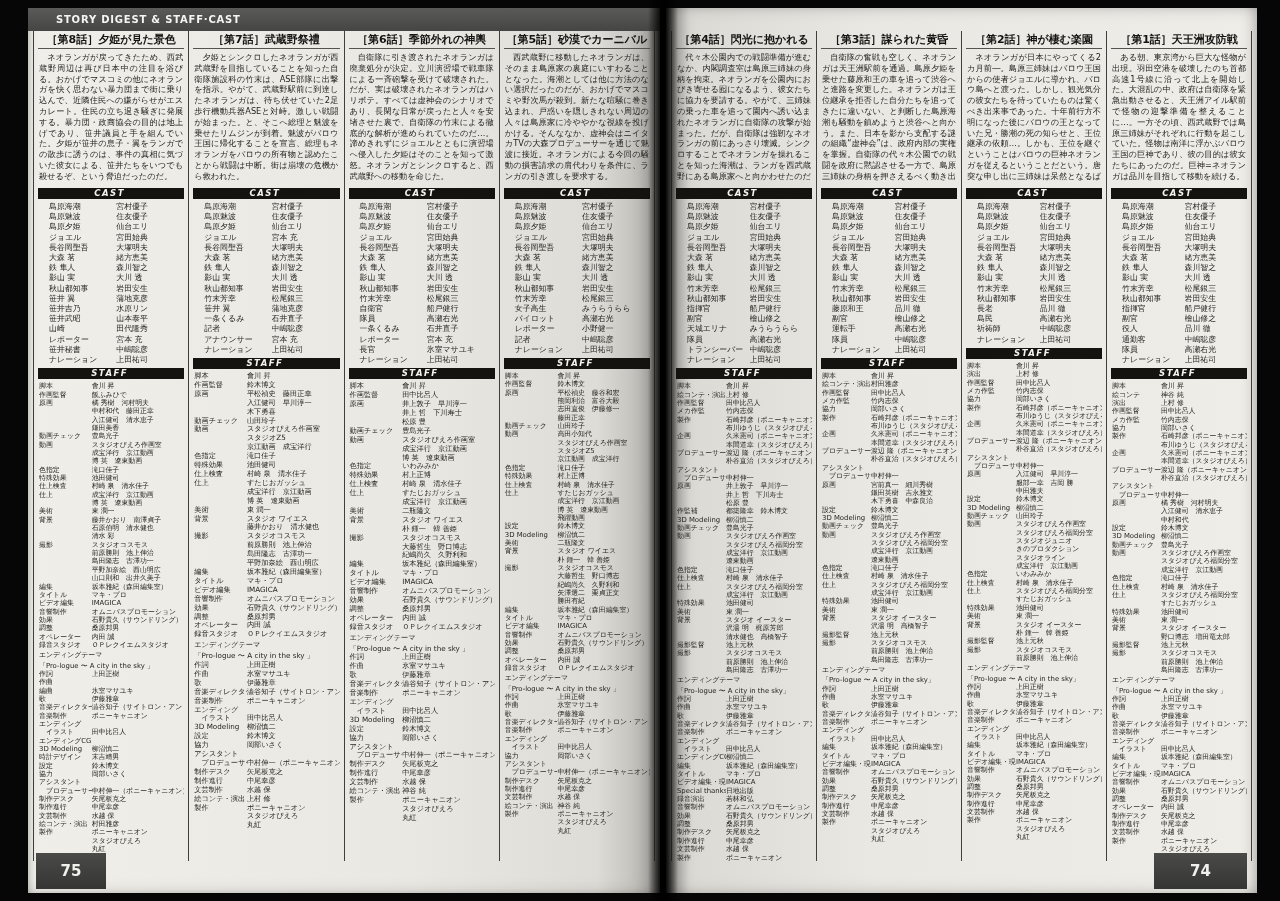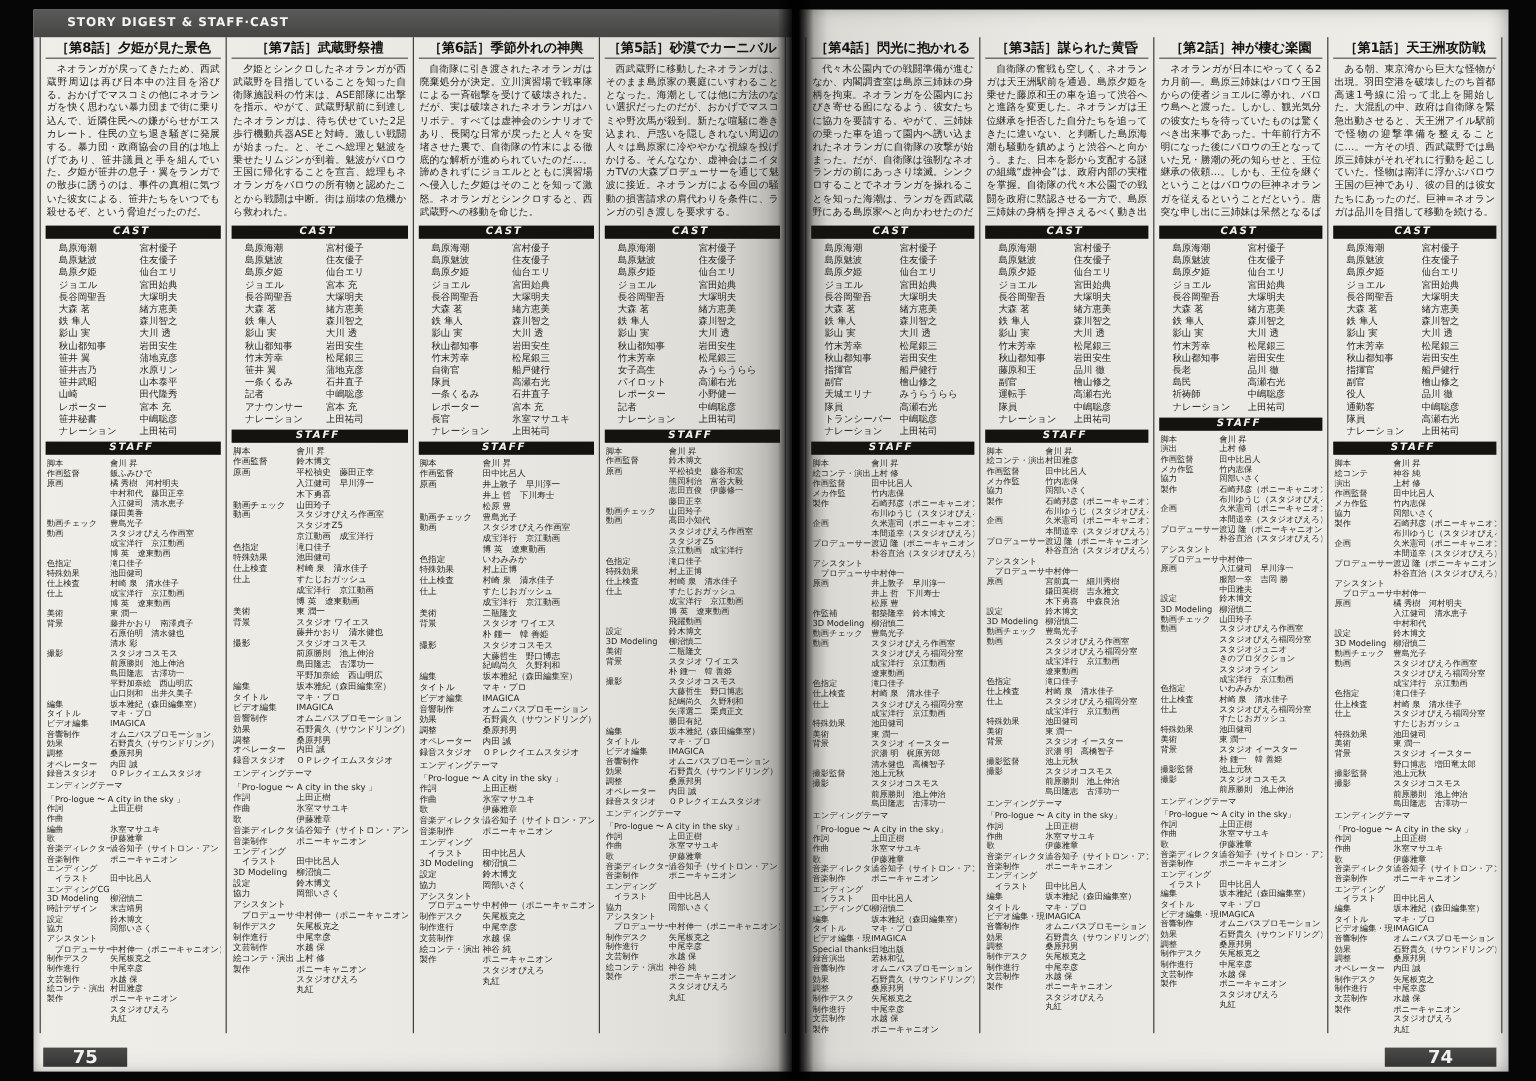--- a/index.html
+++ b/index.html
@@ -29,21 +29,21 @@
   .cast{flex:none;margin:3px 0 3px;}
   .cast-row{display:flex;font-size:7.9px;line-height:10.2px;color:#201f1b;}
   .cast-ch{width:46%;padding-left:11px;white-space:pre;overflow:hidden;}
   .cast-va{flex:1;white-space:pre;overflow:hidden;}
   .staff{margin-top:3px;overflow:hidden;}
   .staff-row{display:flex;font-size:7.2px;line-height:8.9px;color:#26251f;}
   .staff-role{width:36%;padding-left:1px;white-space:pre;overflow:hidden;}
   .staff-val{flex:1;white-space:pre;overflow:hidden;}
   .staff-wide{font-size:7.2px;line-height:8.9px;padding-left:1px;white-space:pre;overflow:hidden;margin-top:2px;color:#26251f;}
   .staff.dense .staff-row,.staff.dense .staff-wide{font-size:6.9px;line-height:8.35px;}
-  .pagenum{position:absolute;bottom:4px;height:16px;background:linear-gradient(180deg,#4a4a48,#353533);
+  .pagenum{position:absolute;bottom:4px;height:36px;background:linear-gradient(180deg,#4a4a48,#353533);
     color:#f0f0ed;font-weight:bold;font-size:15px;display:flex;align-items:center;justify-content:center;}
   #pn-left{left:8px;width:70px;}
   #pn-right{right:10px;width:93px;}
   .spine{position:absolute;top:0;left:648px;width:30px;height:901px;
     background:linear-gradient(90deg,rgba(0,0,0,0) 0%,rgba(0,0,0,.85) 40%,rgba(0,0,0,.9) 60%,rgba(0,0,0,0) 100%);}
 </style>
 </head>
 <body>
 
 <div id="canvas">

